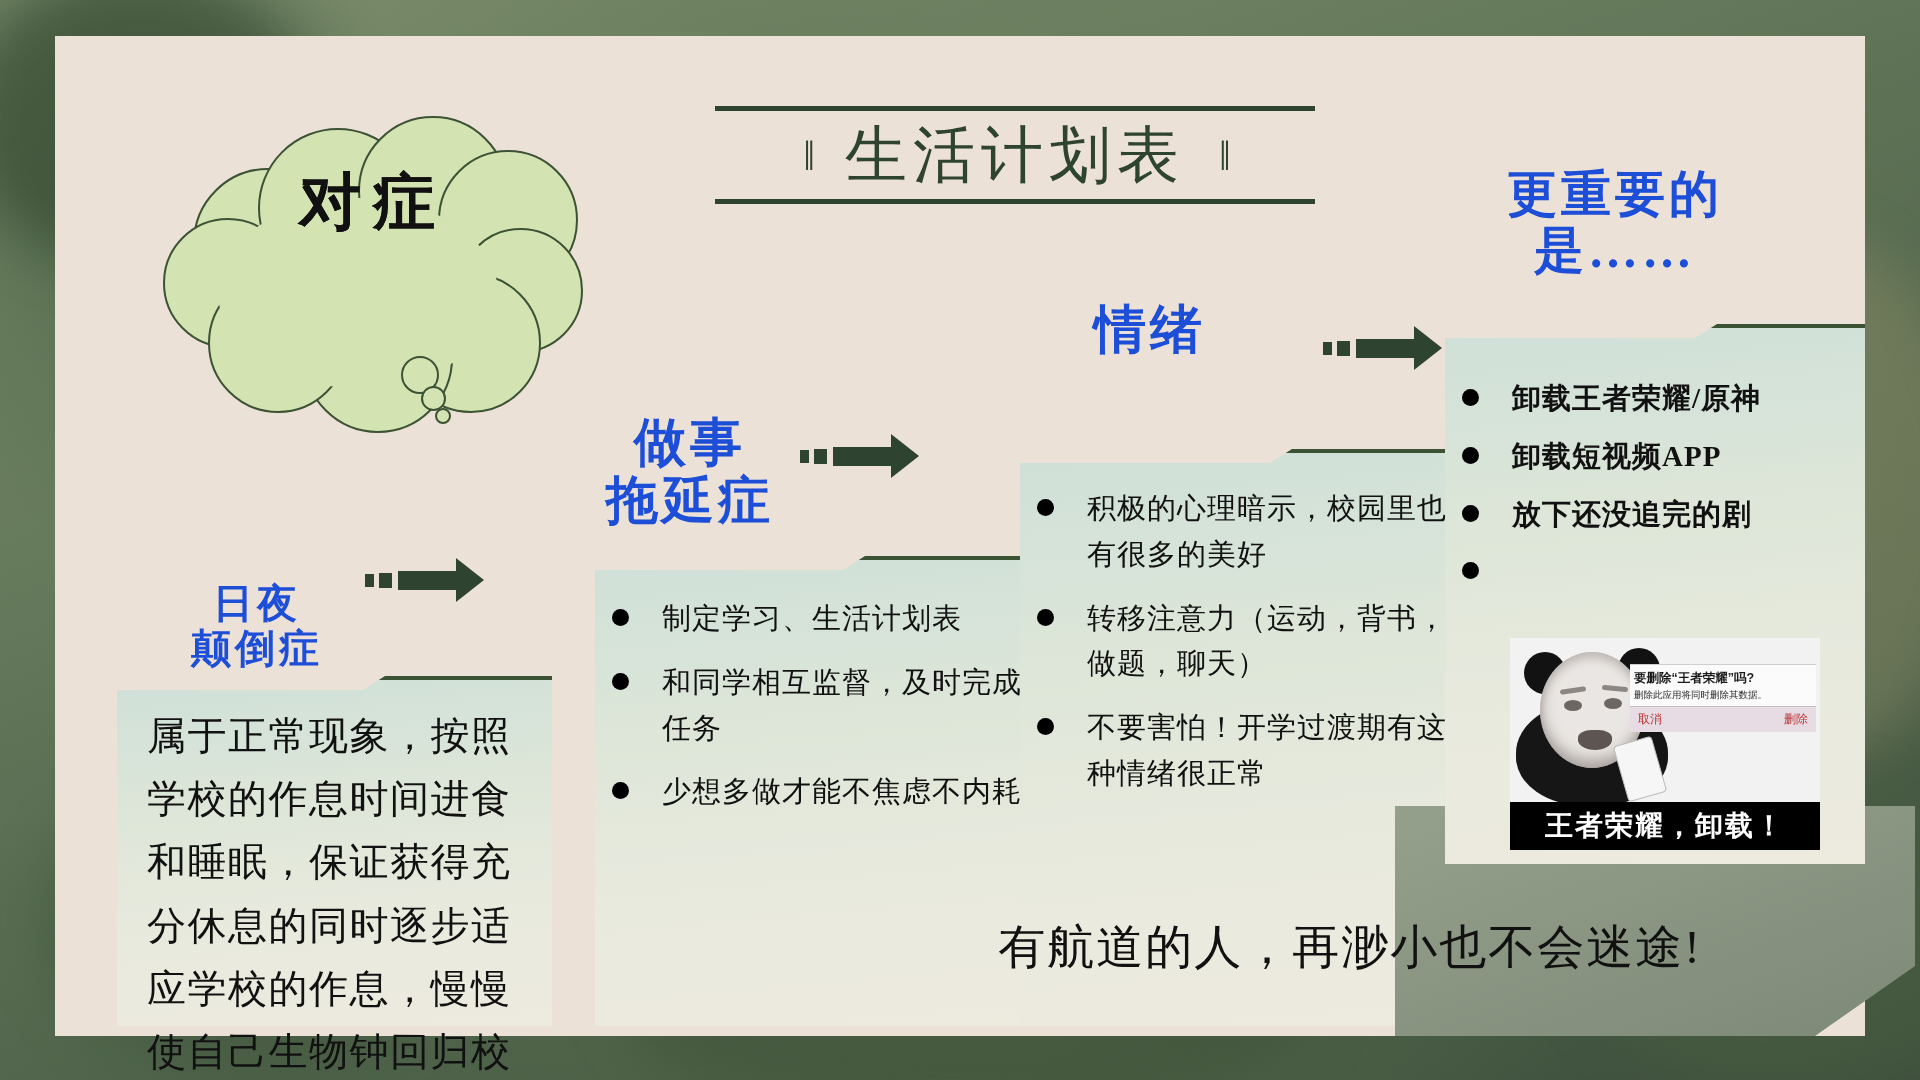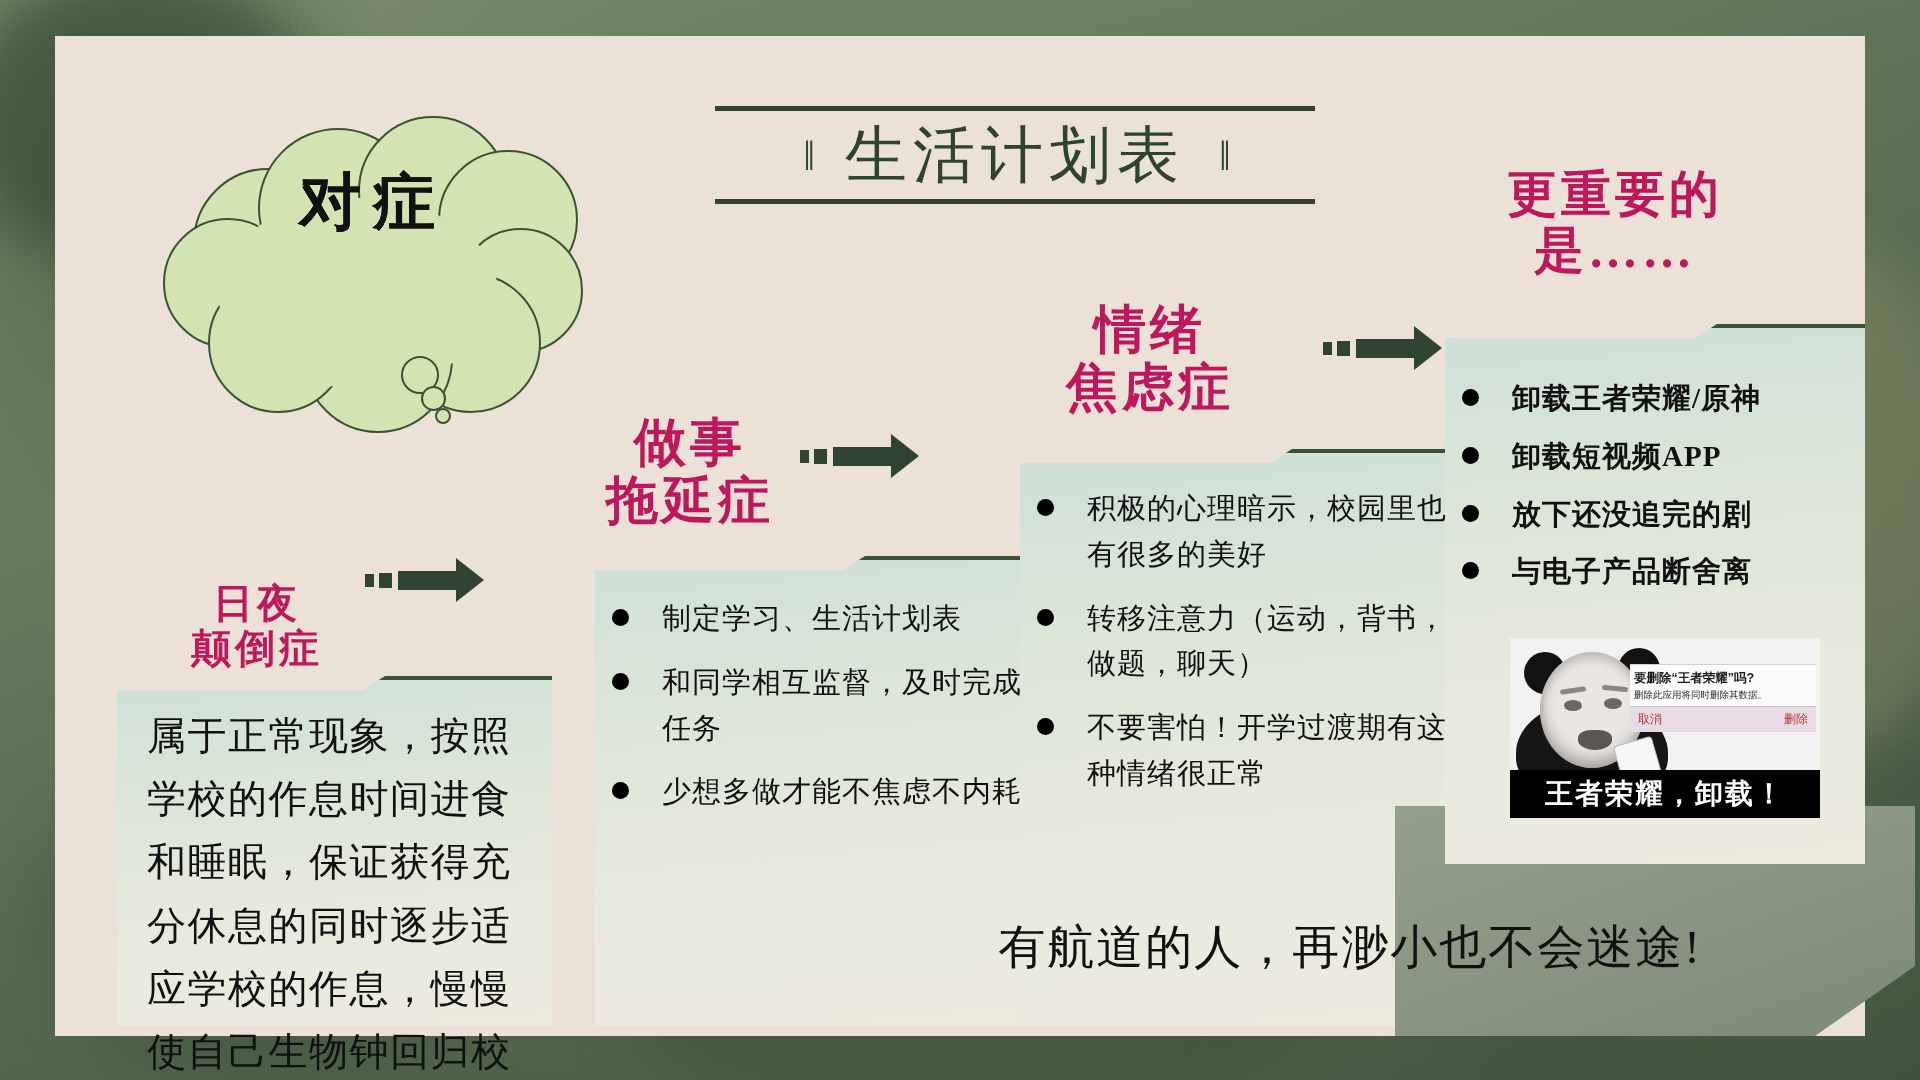--- a/index.html
+++ b/index.html
@@ -52,21 +52,21 @@
   #title-block .rule { height:5px; background:#2f4430; width:100%; }
   #title-block .rule.top { margin-bottom:6px; }
   #title-block .rule.bot { margin-top:4px; }
   #title-row {
     display:flex; align-items:center; justify-content:center; gap:34px;
     color:#2f4430; font-family:"Liberation Serif", serif;
   }
   #title-row .mark { font-size:42px; font-weight:400; letter-spacing:-4px; }
   #title-row .ttxt { font-size:62px; letter-spacing:6px; line-height:1.25; }
   .col-head {
-    position:absolute; color:#be185d; font-weight:700;
+    position:absolute; color:#1d4ed8; font-weight:700;
     font-family:"Liberation Serif", serif; line-height:1.12; letter-spacing:4px;
     text-align:center;
   }
   .col-head span { display:block; }
 
   .panel {
     position:absolute;
     background: linear-gradient(175deg, #cfe0d8 0%, #dde6d8 35%, #e9eade 70%, #edeade 100%);
     border-top:4px solid #3c5235;
   }
@@ -92,21 +92,21 @@
   .arrow .d1, .arrow .d2 { background:#2f4430; }
   .arrow .d1 { width:9px;  height:13px; margin-right:5px; }
   .arrow .d2 { width:13px; height:15px; margin-right:6px; }
   .arrow .shaft { background:#2f4430; }
   .arrow .head {
     width:0; height:0; border-style:solid;
     border-width:22px 0 22px 28px; border-color:transparent transparent transparent #2f4430;
   }
 
   
-  #meme { position:absolute; left:1455px; top:602px; width:310px; height:180px; background:#22c55e; }
+  #meme { position:absolute; left:1455px; top:602px; width:310px; height:212px; background:#22c55e; }
   #meme .photo { position:absolute; inset:0 0 48px 0; background:#f2f2f2; overflow:hidden; }
   #meme .panda-ear { position:absolute; background:#121212; border-radius:50%; }
   #meme .panda-body { position:absolute; background:#161616; border-radius:50% 50% 46% 46%; }
   #meme .panda-face {
     position:absolute; background:#e9e6e3; border-radius:50%;
     box-shadow: inset 0 -8px 14px rgba(120,110,105,.55), inset 0 6px 10px rgba(140,130,125,.4);
   }
   #meme .brow { position:absolute; background:#8d8783; border-radius:3px; }
   #meme .eye  { position:absolute; background:#6d6763; border-radius:50%; }
   #meme .mouth{ position:absolute; background:#5c5551; border-radius:40% 40% 50% 50%; }
@@ -223,21 +223,20 @@
       <span class="txt">和同学相互监督，及时完成任务</span>
       </li>
     <li>
         <span class="dot"></span>
       <span class="txt">少想多做才能不焦虑不内耗</span>
       </li>
   </ul>
 
   <div class="col-head" style="left:965px; top:265px; width:260px; font-size:52px;">
     <span>情绪</span>
-    <span>焦虑症</span>
   </div>
   <div class="arrow" style="left:1268px; top:290px;">
     <span class="d1"></span>
       <span class="d2"></span>
     <span class="shaft" style="width:58px; height:19px;"></span>
       <span class="head"></span>
   </div>
   <div class="panel" style="left:965px; top:413px; width:435px; height:577px;
               clip-path: polygon(0 14px, 250px 14px, 272px 0, 435px 0, 435px 577px, 0 577px);">
   </div>
@@ -274,21 +273,20 @@
     <li style="margin-bottom:12px;">
       <span class="dot"></span>
       <span class="txt" style="font-weight:700;">卸载短视频APP</span>
       </li>
     <li style="margin-bottom:12px;">
       <span class="dot"></span>
       <span class="txt" style="font-weight:700;">放下还没追完的剧</span>
       </li>
     <li style="margin-bottom:12px;">
       <span class="dot"></span>
-      <span class="txt" style="font-weight:700;">与电子产品断舍离</span>
       </li>
   </ul>
 
   <div id="meme">
     <div class="photo">
       <div class="panda-ear" style="left:14px;  top:14px;  width:42px; height:42px;"></div>
       <div class="panda-ear" style="left:108px; top:10px;  width:42px; height:42px;"></div>
       <div class="panda-body" style="left:6px;   top:62px;  width:152px; height:106px;"></div>
       <div class="panda-face" style="left:30px;  top:14px;  width:104px; height:116px;"></div>
       <div class="brow" style="left:50px; top:50px; width:26px; height:5px; transform:rotate(-8deg);"></div>

